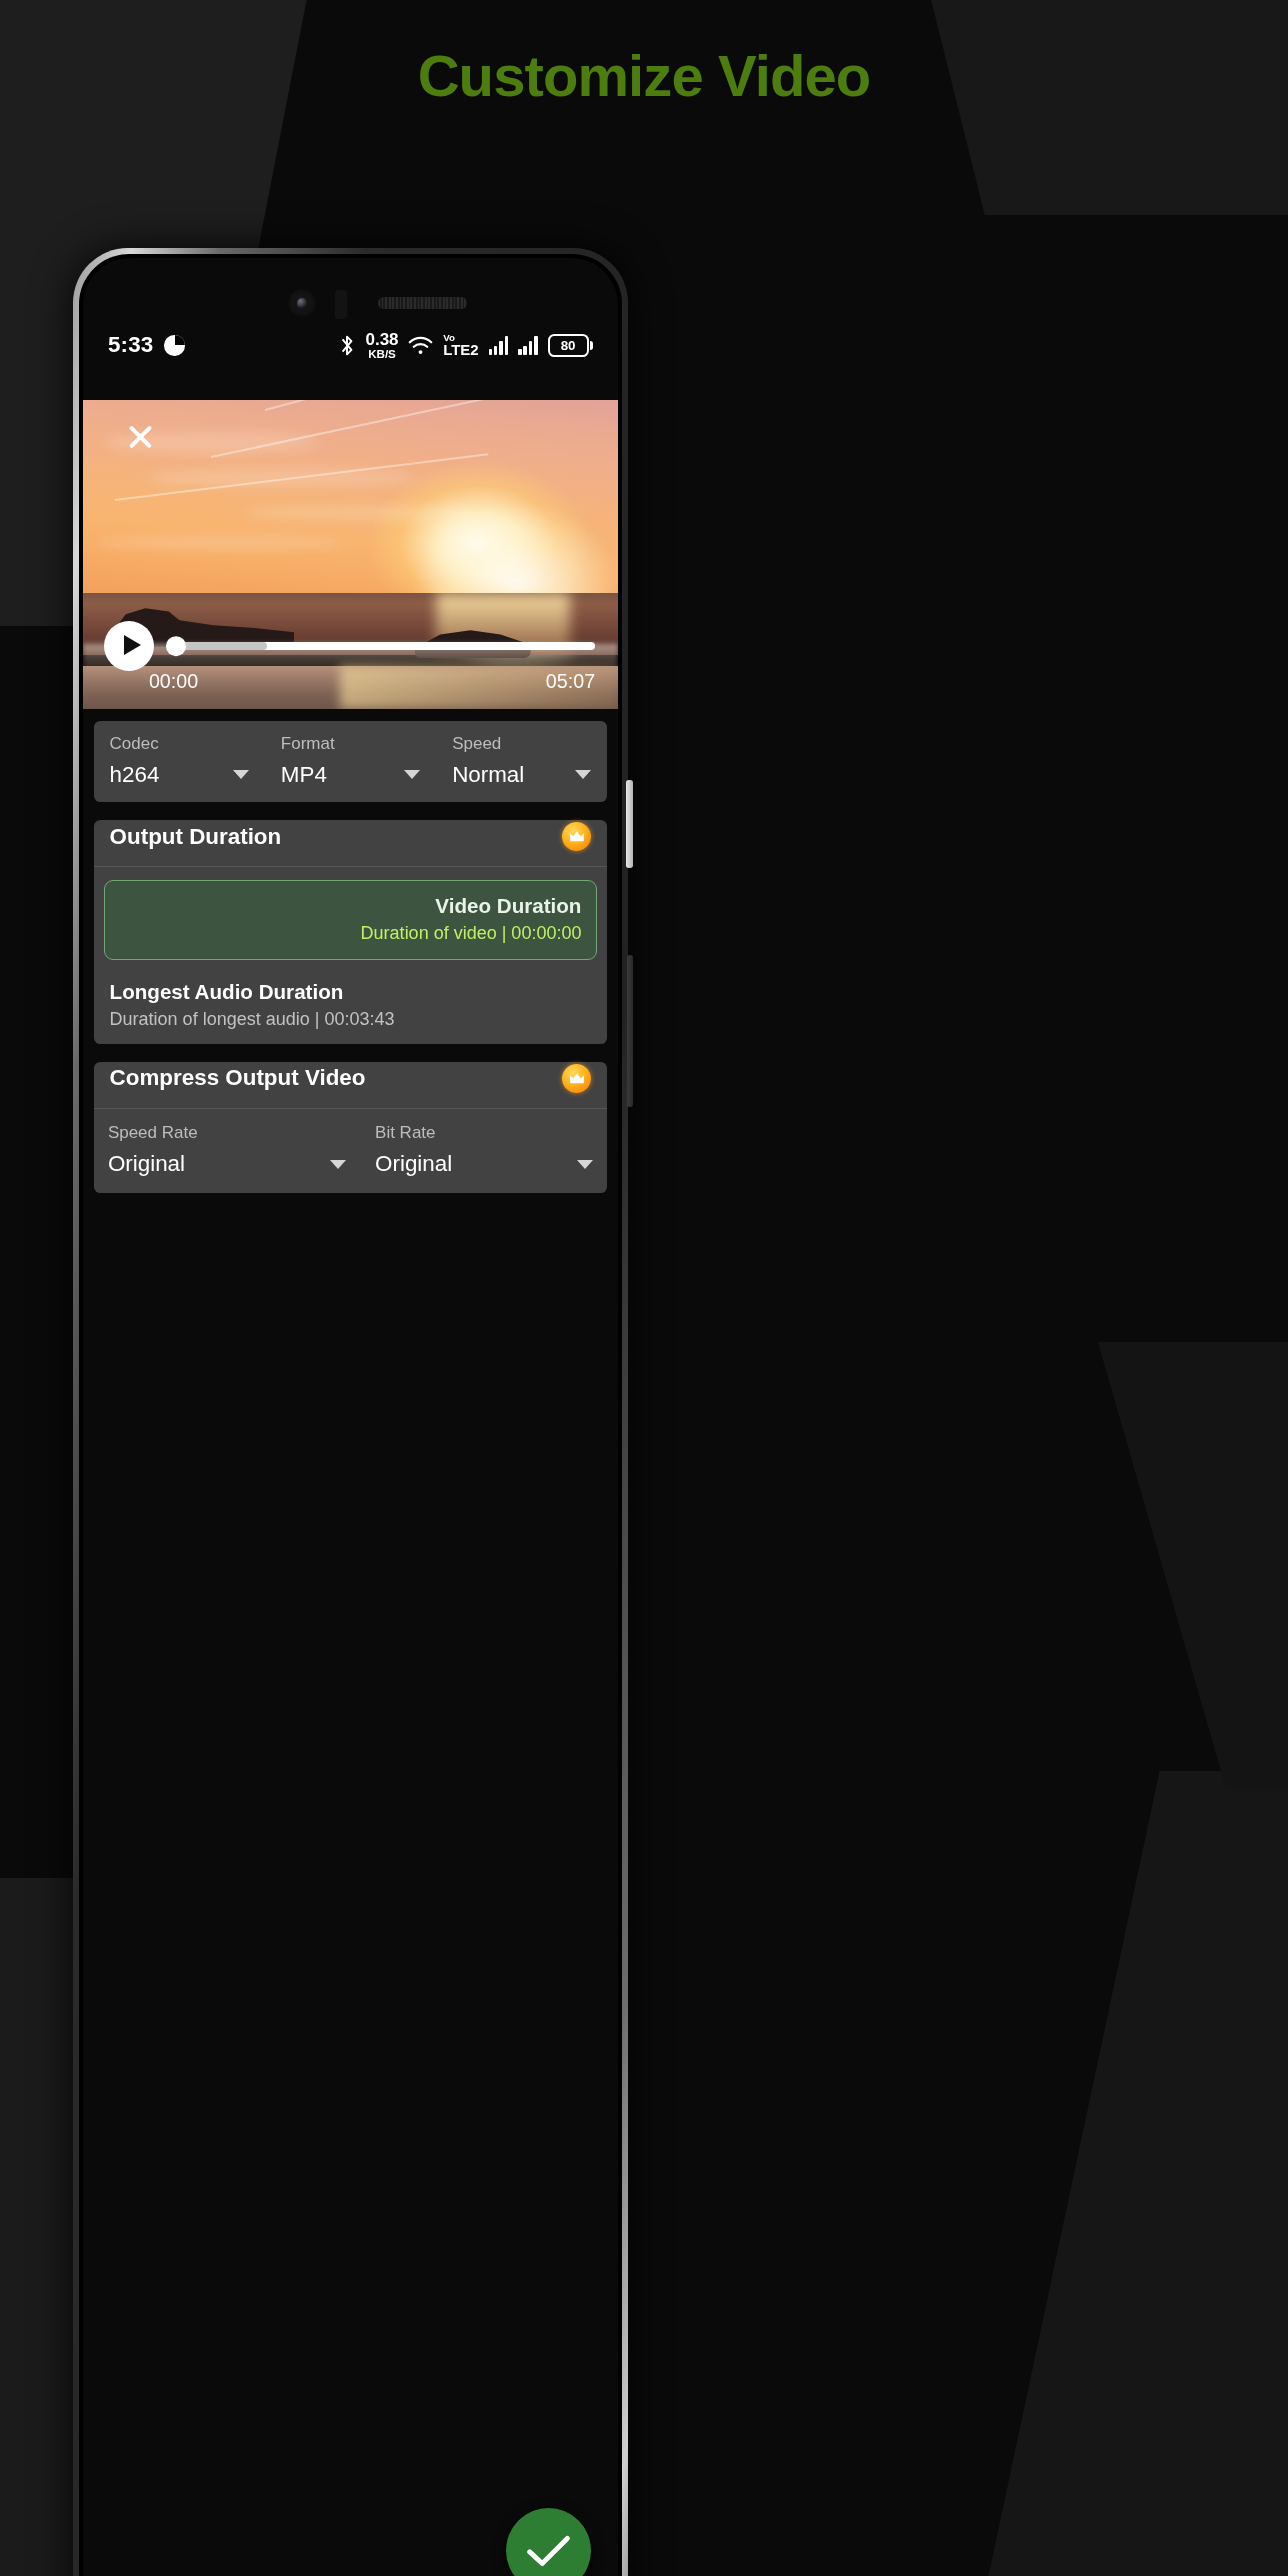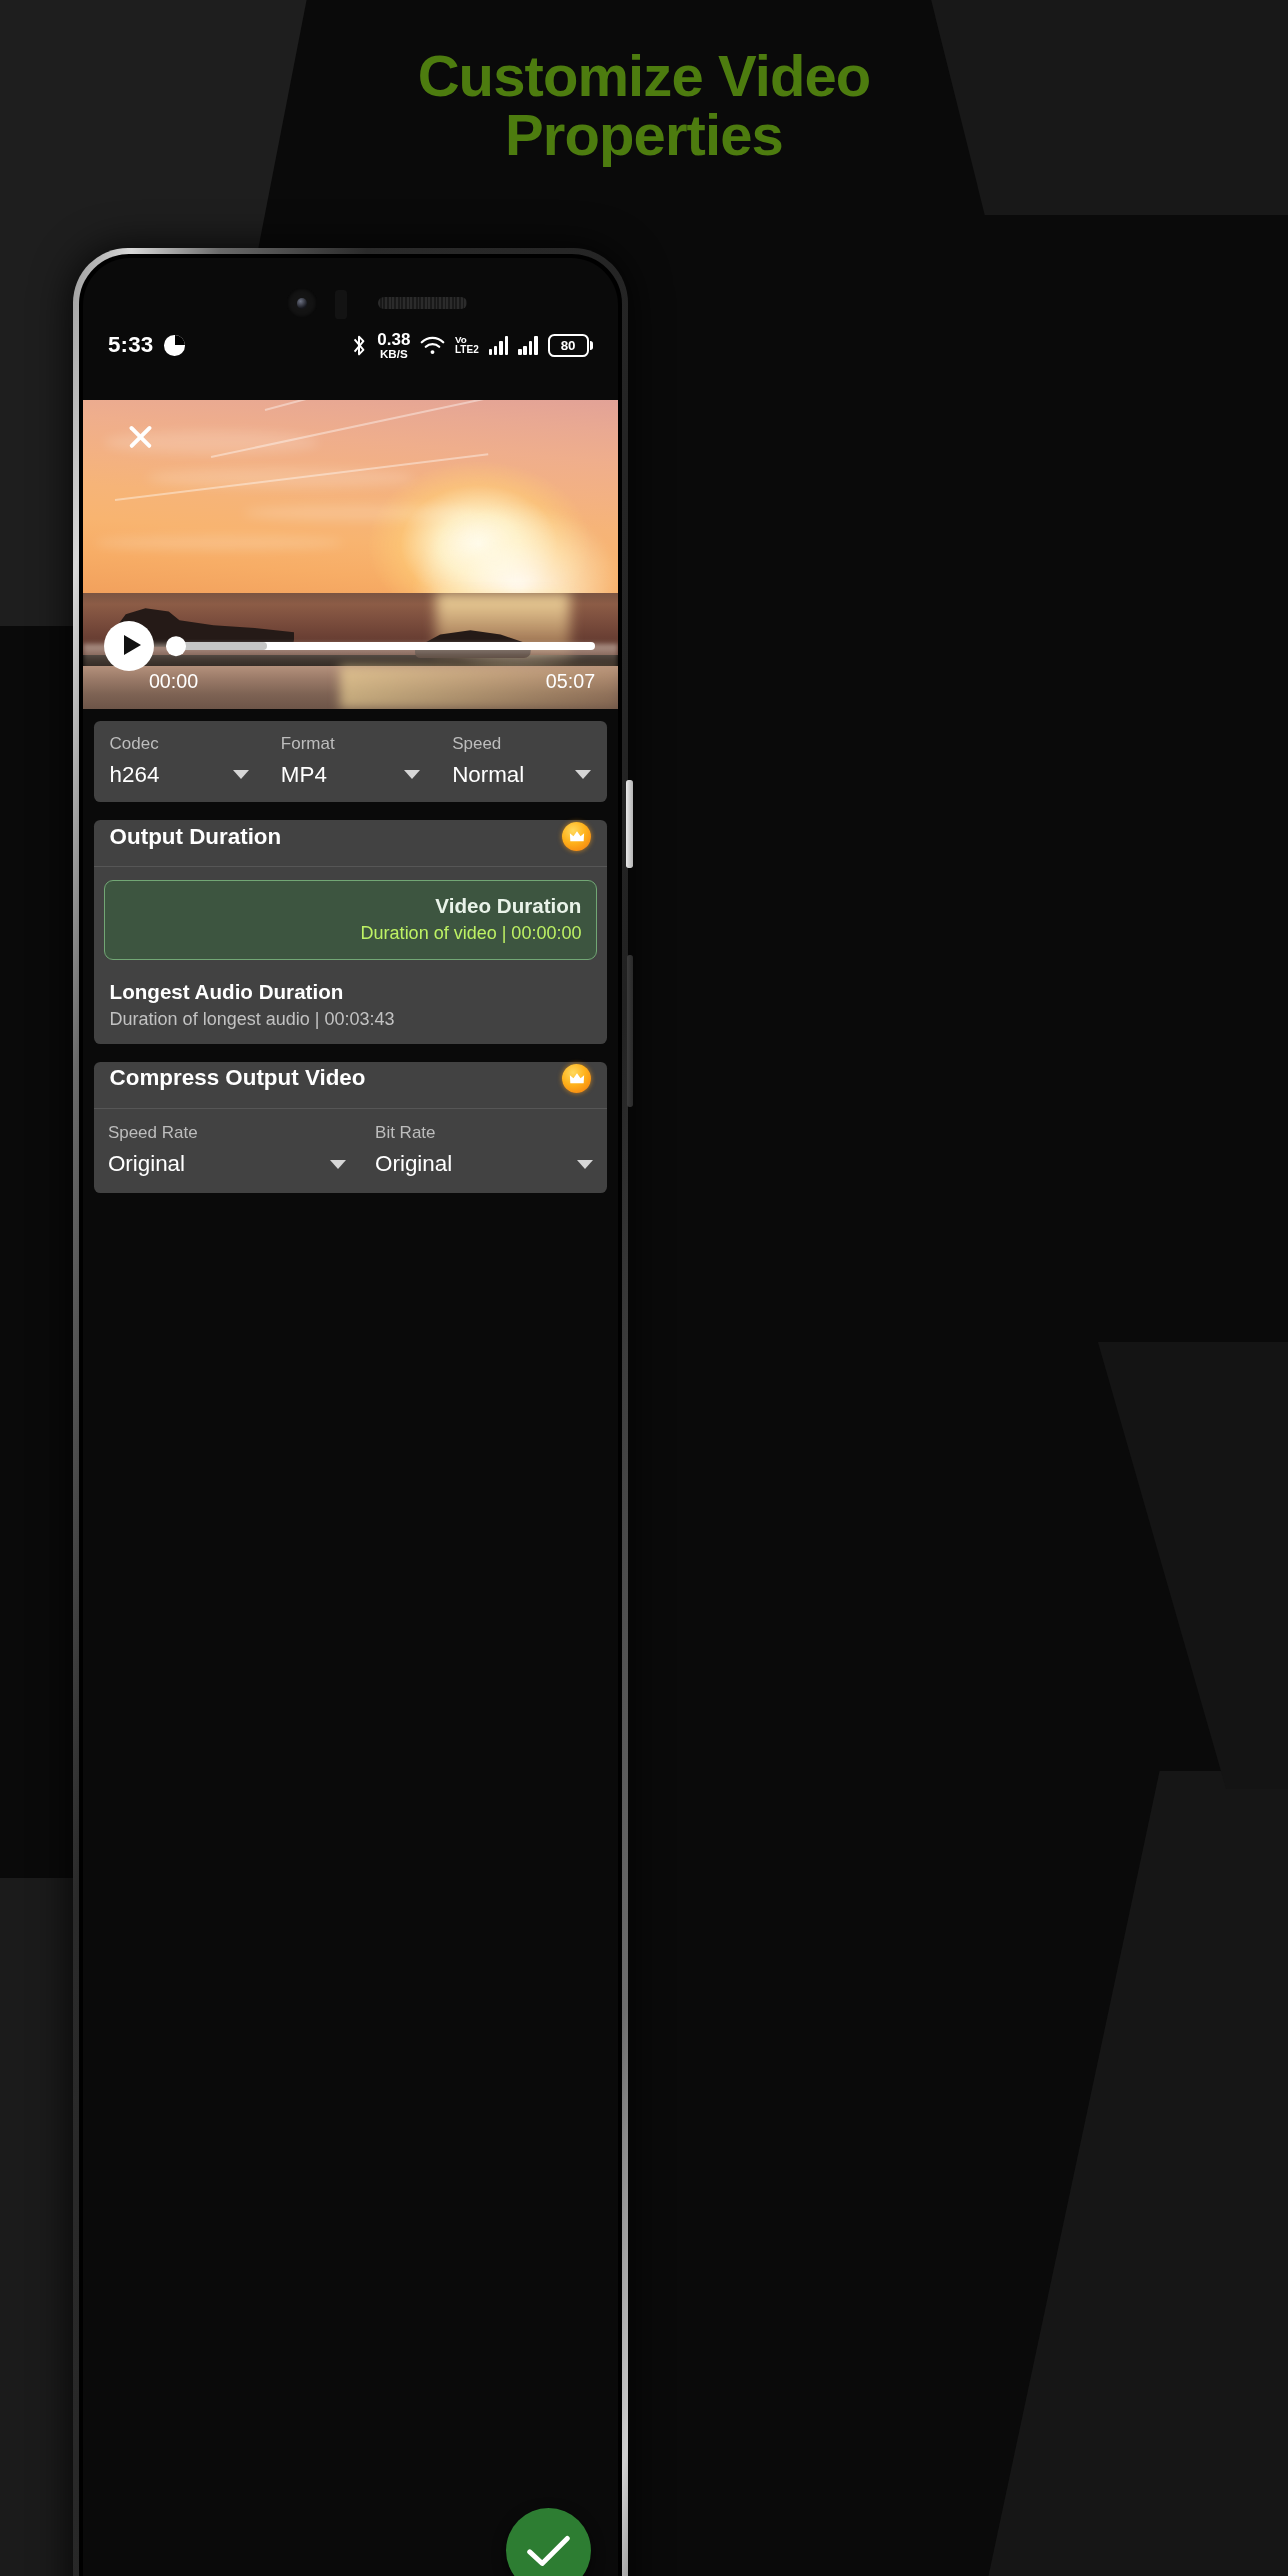--- a/index.html
+++ b/index.html
@@ -93,21 +93,21 @@
   #alarm-icon:after { content:""; position:absolute; right:0; top:0;
                       width:9.8px; height:9.8px; background:#000; }
   #sb-right { display:flex; align-items:center; gap:9.8px; }
   .sb-ico { display:flex; align-items:center; }
   #bt-icon svg, #wifi-icon svg { display:block; }
   #netspeed { line-height:.95; text-align:center; }
   #netspeed .n1 { font-size:17px; font-weight:bold; display:block; }
   #netspeed .n2 { font-size:11.6px; font-weight:bold; display:block; }
   #volte { line-height:.9; text-align:left; font-weight:bold; }
   #volte .v1 { font-size:9.8px; display:block; }
-  #volte .v2 { font-size:10px; display:block; }
+  #volte .v2 { font-size:15px; display:block; }
   .bars { display:flex; align-items:flex-end; gap:1.8px; height:19px; }
   .bars i { display:block; width:3.6px; background:#fff; border-radius:0.9px; }
   .bars i:nth-child(1){height:5.4px;} .bars i:nth-child(2){height:9px;}
   .bars i:nth-child(3){height:13.4px;} .bars i:nth-child(4){height:19px;}
   #battery { display:flex; align-items:center; }
   #batt-body { width:41px; height:22.4px; border:2.2px solid #fff; border-radius:6.3px;
                display:flex; align-items:center; justify-content:center;
                font-size:13.4px; font-weight:bold; color:#fff; }
   #batt-tip { width:3.6px; height:9px; background:#fff; border-radius:0 2.7px 2.7px 0;
               margin-left:0.9px; }
@@ -229,21 +229,20 @@
 <div id="bg">
   <div class="shard shard-tl"></div>
   <div class="shard shard-tr"></div>
   <div class="shard shard-bl"></div>
   <div class="shard shard-br"></div>
   <div class="shard shard-mr"></div>
 </div>
 
 <div id="headline">
   <span>Customize Video</span>
-  <span class="l2">Properties</span>
 </div>
 
 <div id="phone">
   <div id="power-btn" class="side-btn"></div>
   <div id="volume-btn" class="side-btn"></div>
 
   <div id="phone-inner">
     <div id="screen">
 
       <div id="sensors">

